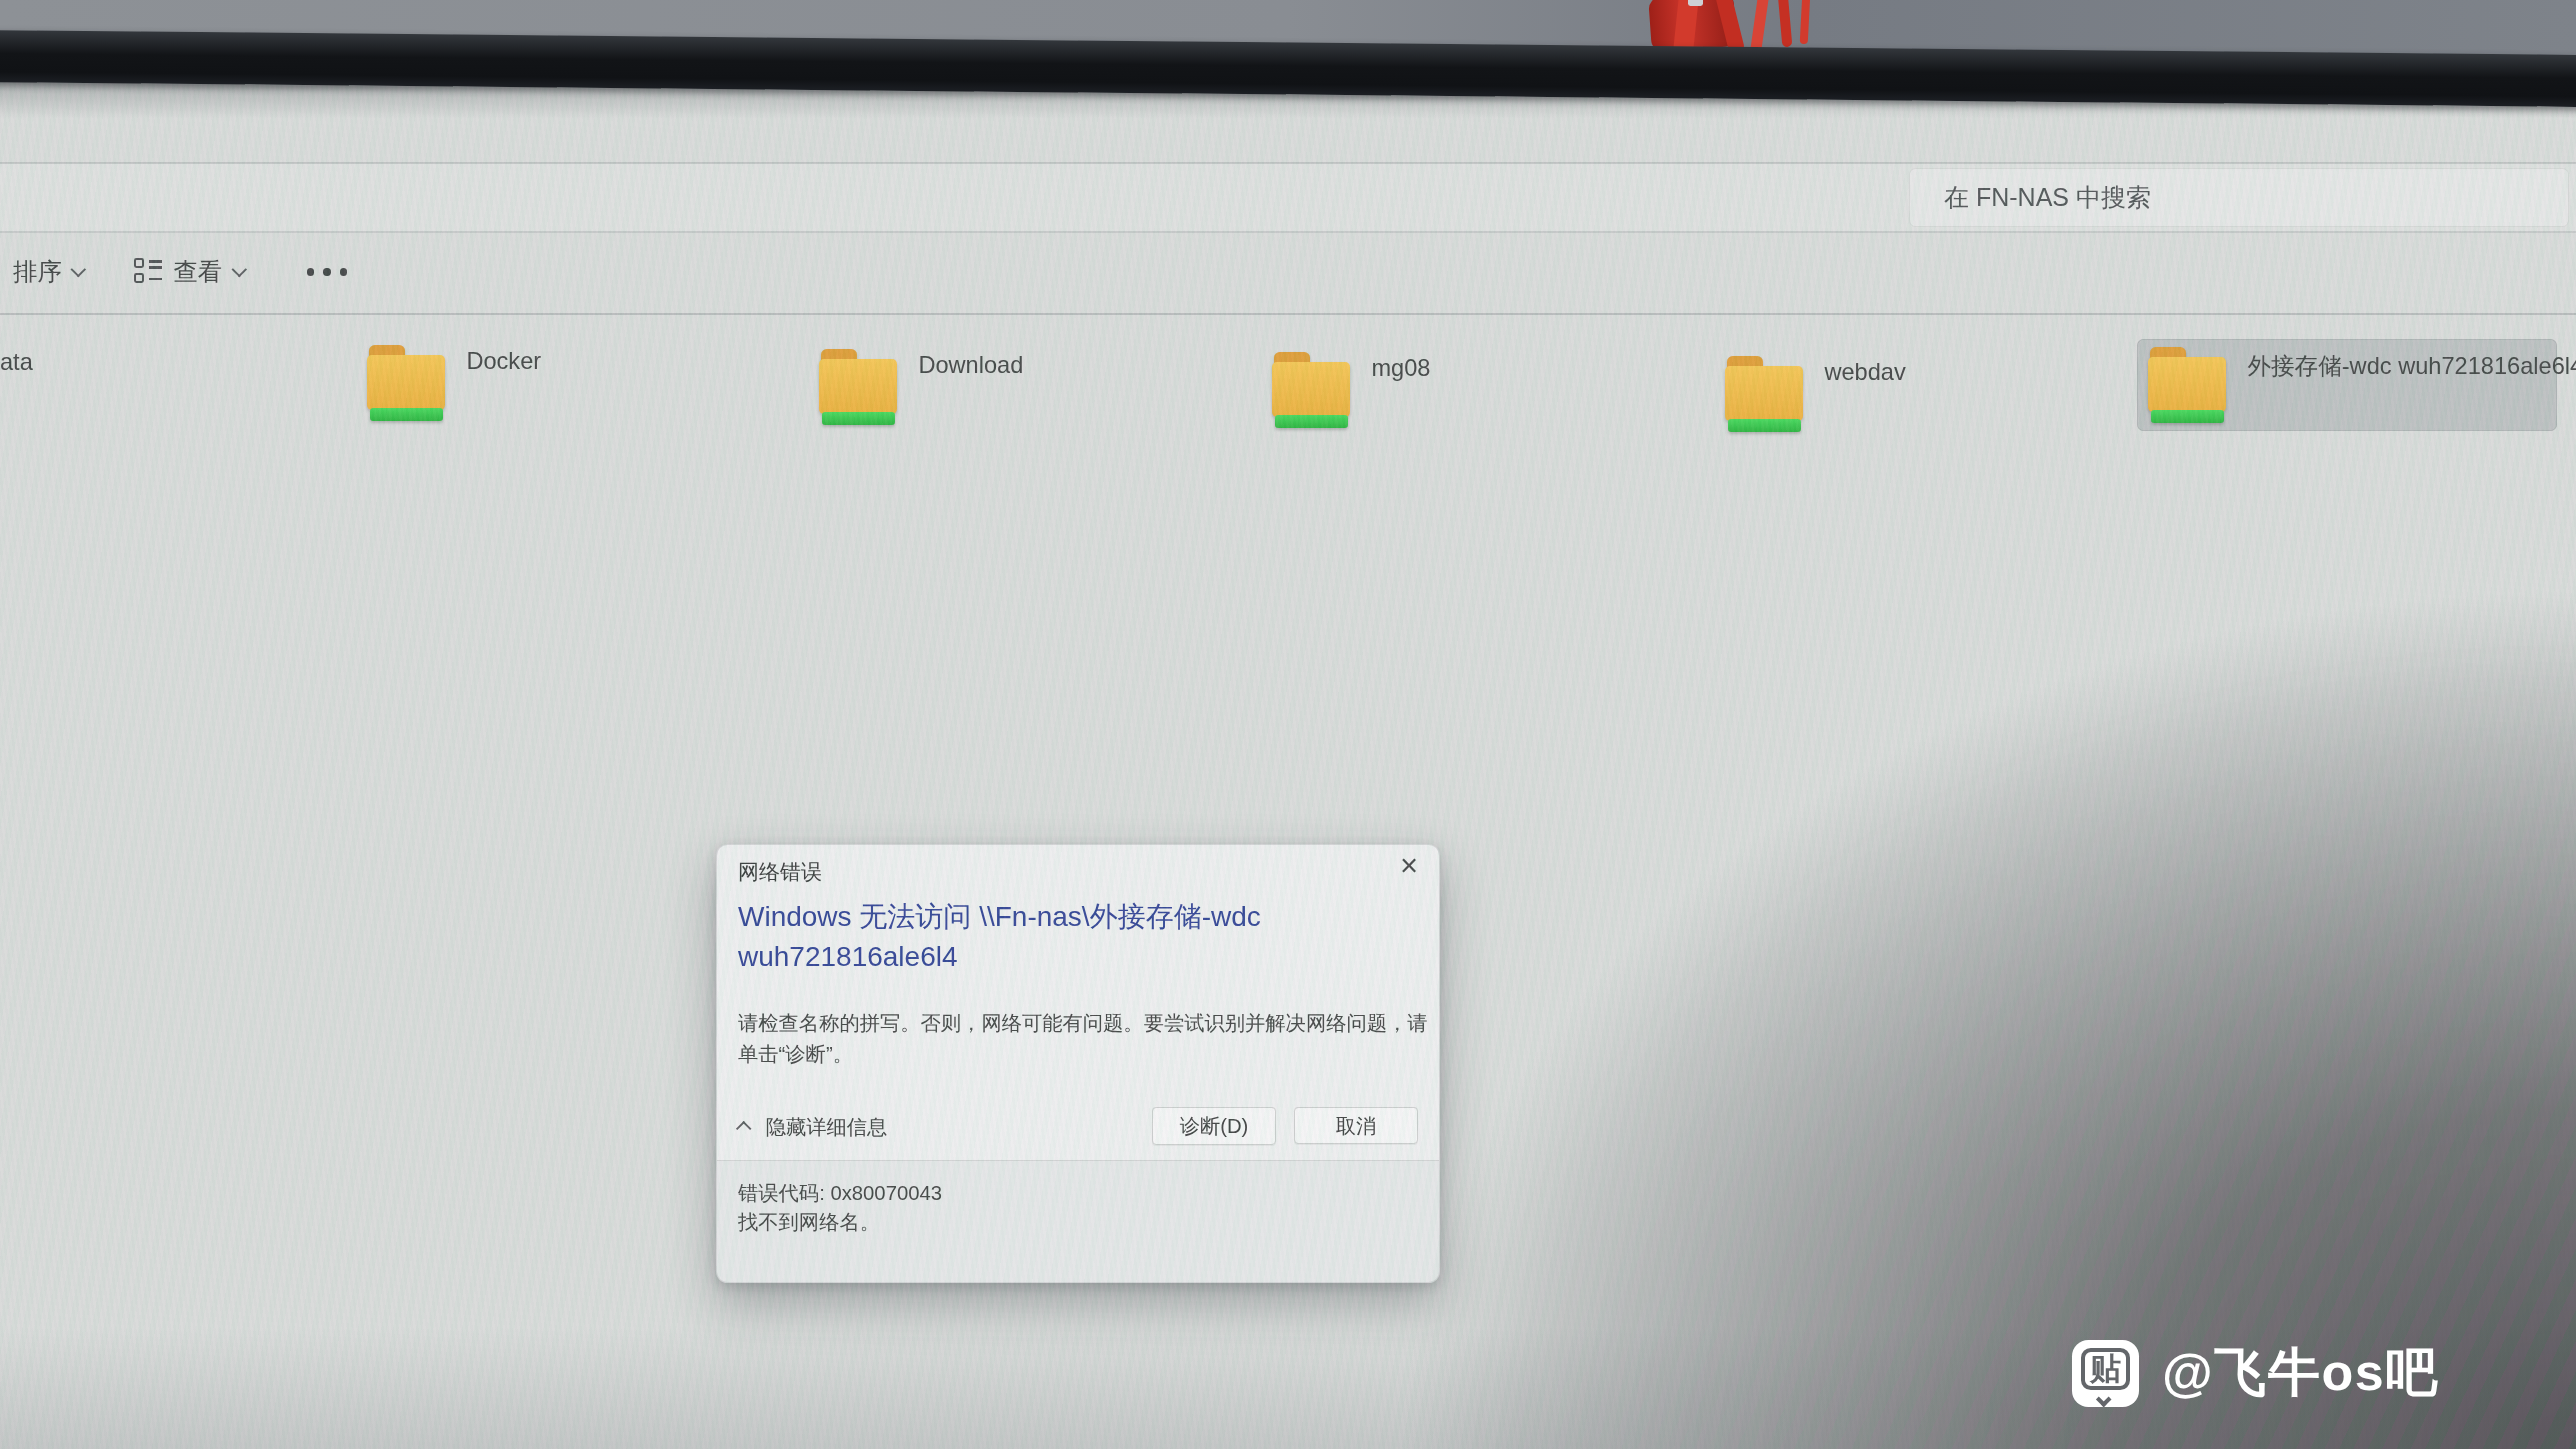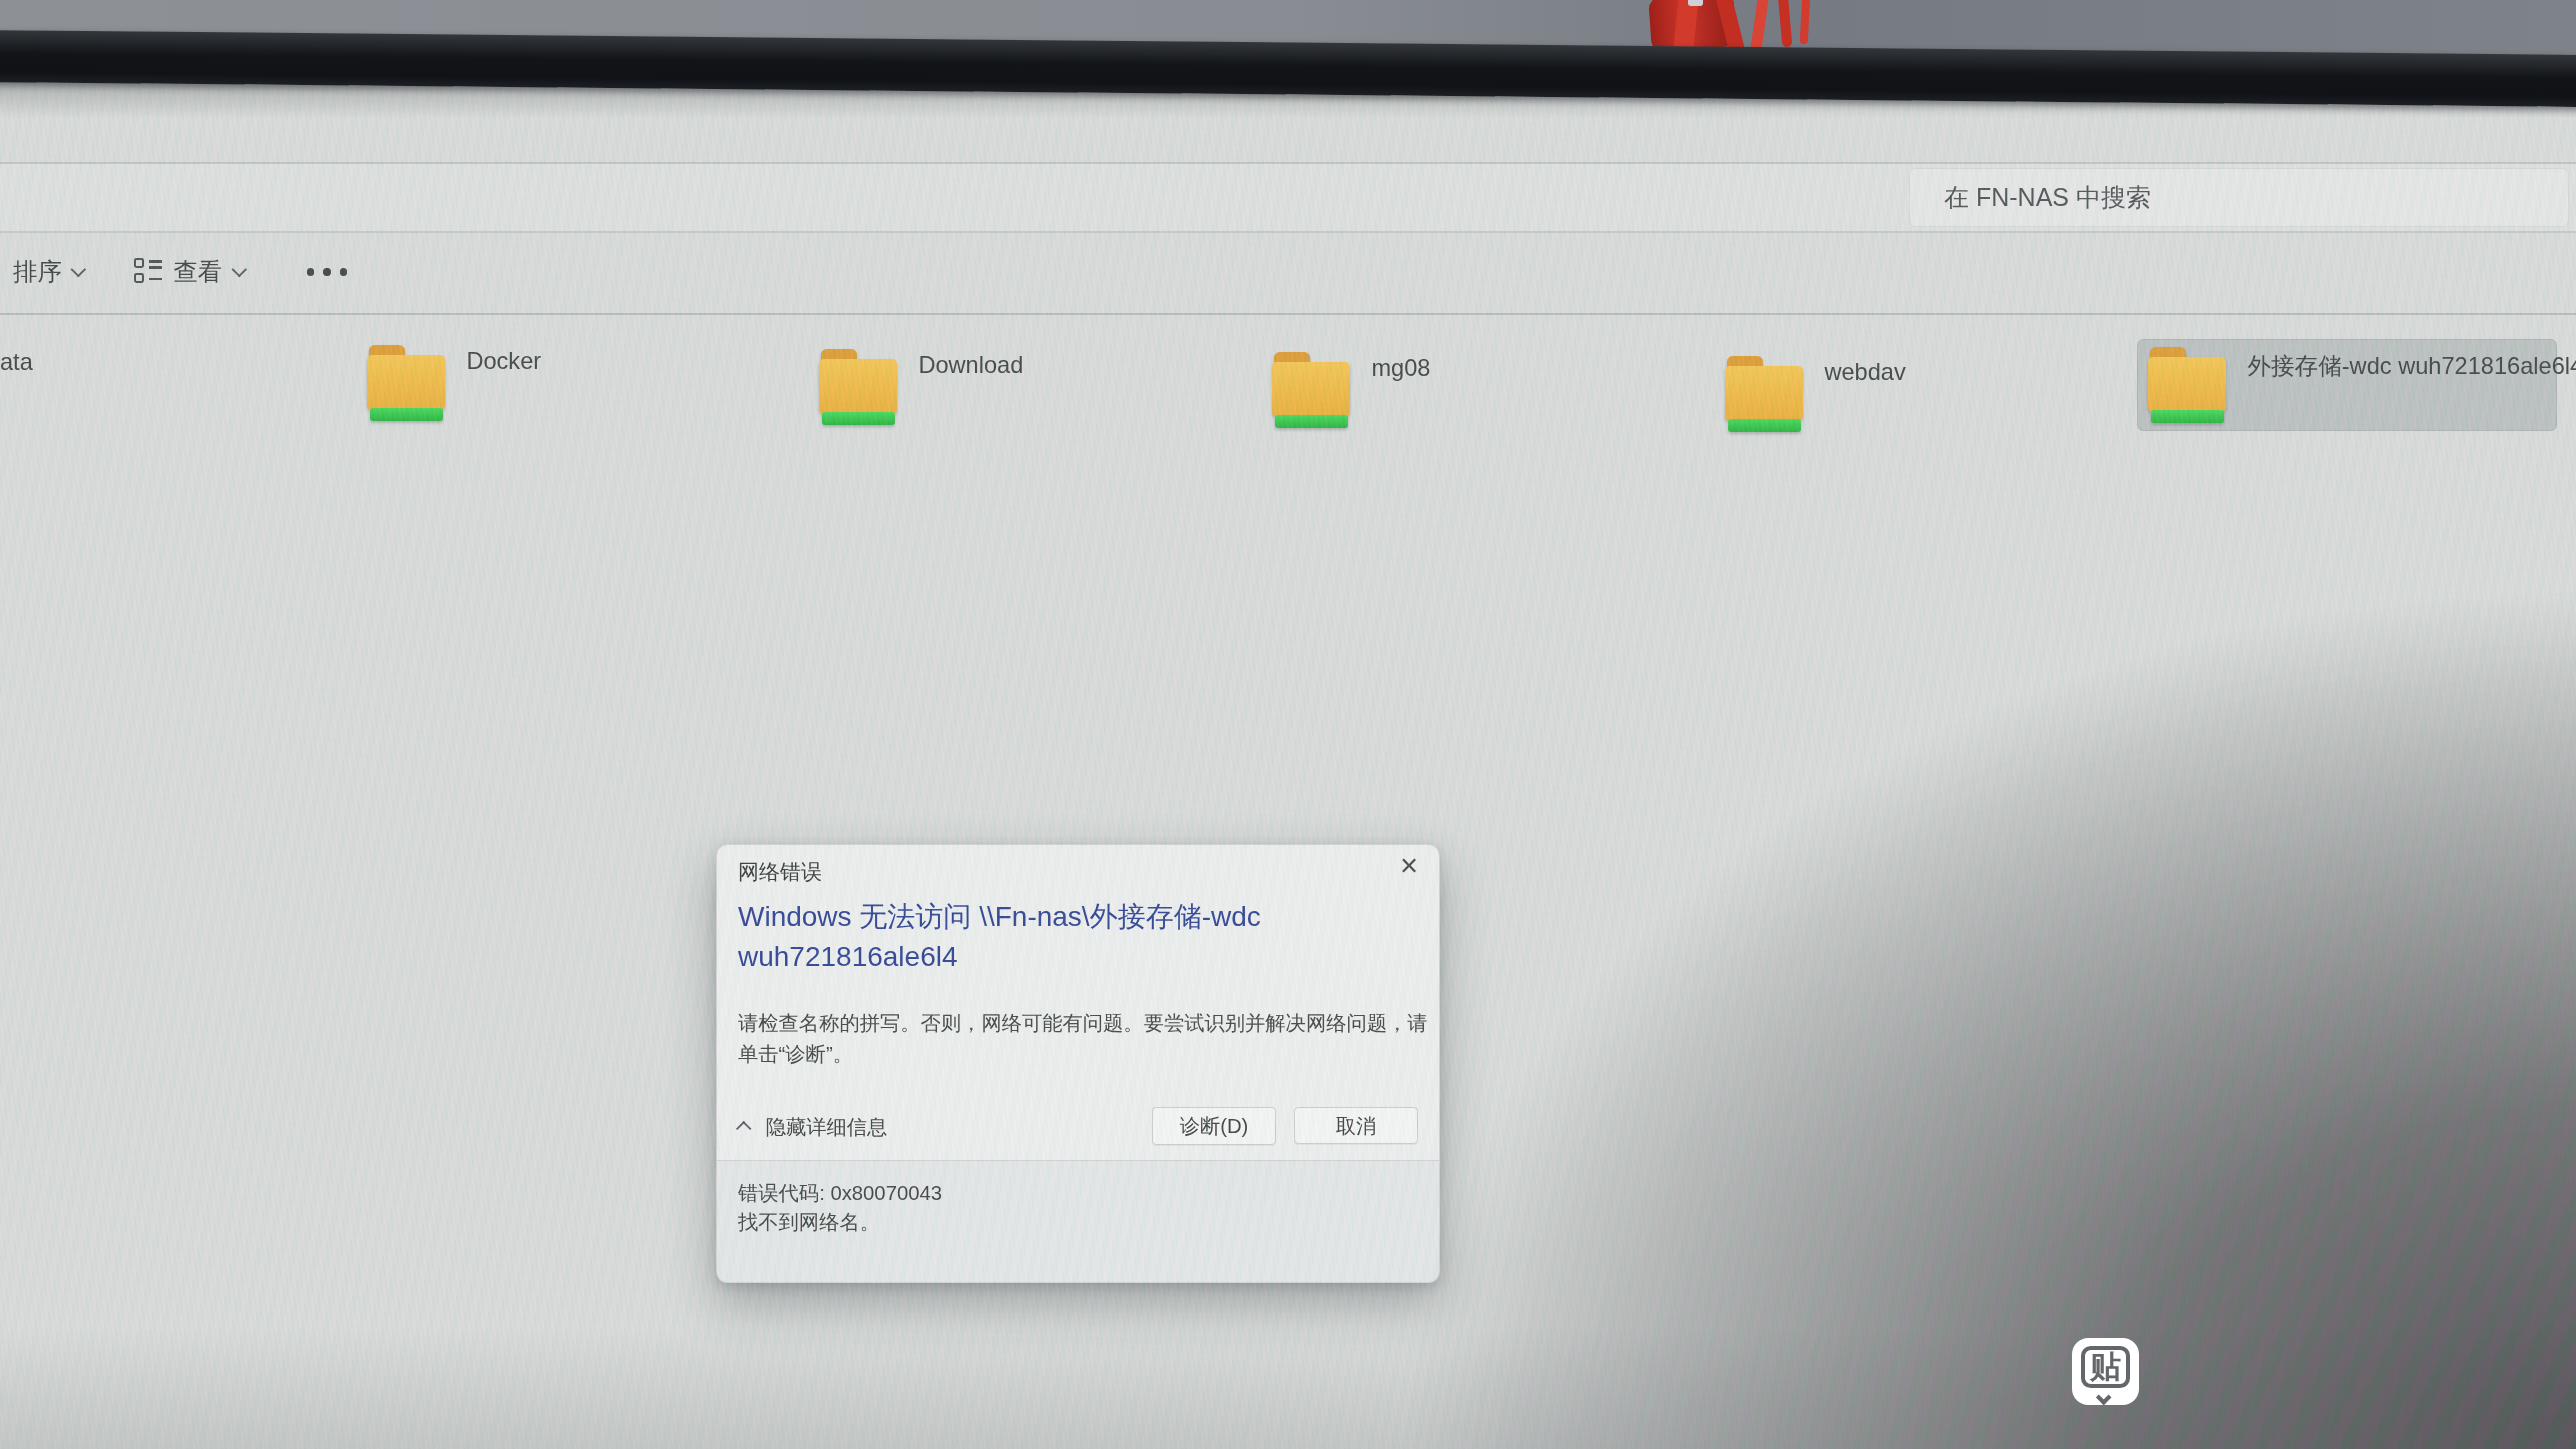--- a/index.html
+++ b/index.html
@@ -224,16 +224,17 @@
     <div class="vignette-stripes"></div>
   </div>
 
   <div class="watermark">
     <div class="wicon">
       <div class="wbubble">
         <span>贴</span>
       </div>
       <div class="wtail"></div>
     </div>
+    <div class="wtext">@飞牛os吧</div>
   </div>
 
 </div>
 
 
 </body></html>

